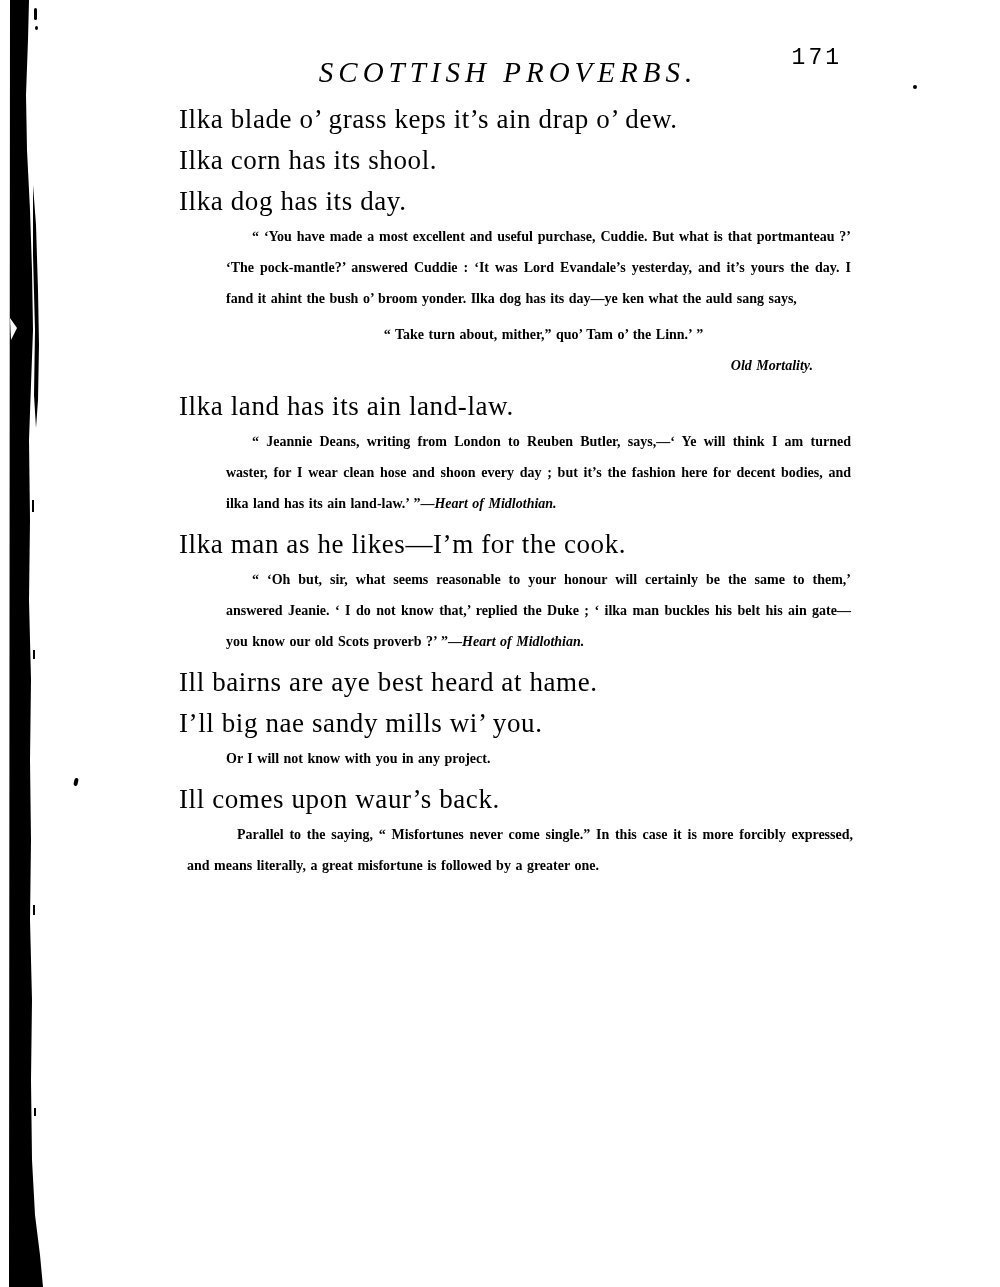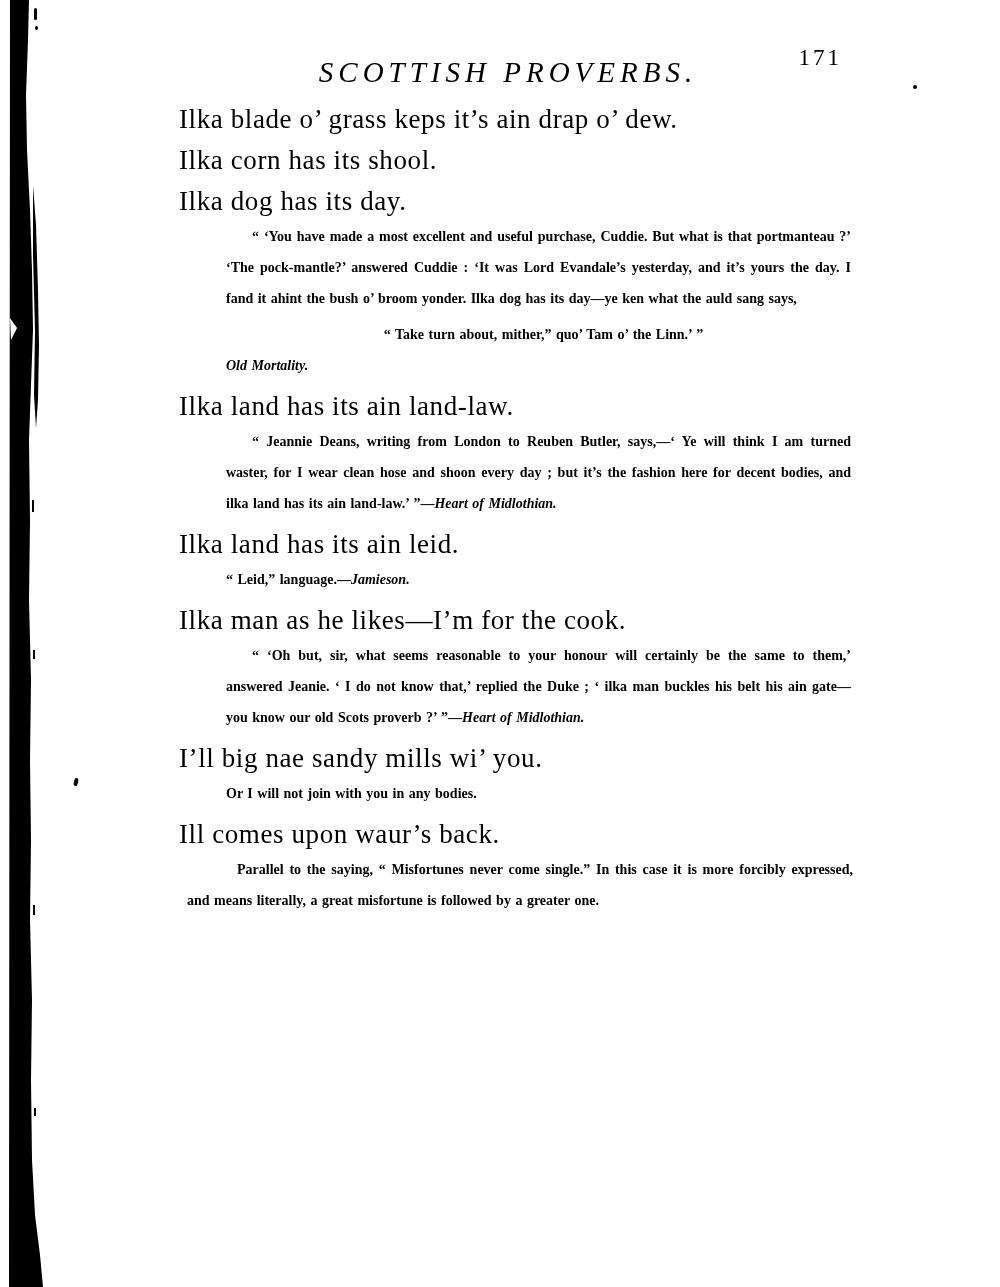--- a/index.html
+++ b/index.html
@@ -21,21 +21,21 @@
   .pagehead { position: absolute; top: 40px; left: 0; width: 1000px; height: 44px; }
   .running-title {
     position: absolute; left: 0; top: 0; width: 1000px;
     text-align: center; font-style: italic;
     font-size: 29px; letter-spacing: 5px; text-indent: 16px;
     white-space: nowrap;
     margin-top: 16px;
   }
   .page-number {
     position: absolute; right: 158px; top: 5px;
-    font-size: 23px; letter-spacing: 3px;
+    font-size: 23px; letter-spacing: 3px; font-family: Liberation Mono, monospace;
   }
 
   
   #proverb-list { position: absolute; left: 175px; top: 94px; width: 672px; }
   .entry { margin: 4px; padding: 0; }
   .headword {
     font-weight: normal;
     font-size: 27px; line-height: 32px; letter-spacing: 0.6px;
     margin: 9px 0 0 0; padding: 0;
     white-space: nowrap;
@@ -43,21 +43,21 @@
   .note {
     font-size: 14px; line-height: 31px;
     margin: 4px 0 5px 47px; padding: 0;
     width: 625px;
     text-align: justify; text-indent: 26px;
     word-spacing: 1px;
     font-weight: bold;
   }
   .note.line  { text-align: left; text-indent: 0; }
   .note.verse { text-align: center; text-indent: 0; padding-left: 10px; margin-bottom: 0; }
-  .note.attribution { text-indent: 0; padding-right: 38px; margin-top: 0; }
+  .note.attribution { text-align: right; text-indent: 0; padding-right: 38px; margin-top: 0; }
   .note.wide { margin-left: 8px; width: 666px; text-indent: 50px; }
   .it { font-style: italic; }
 </style>
 </head>
 <body>
 
 <svg id="binding-svg" width="60" height="1287" viewBox="0 0 60 1287" aria-hidden="true">
   <path fill="#000000" d="M10 0 L29 0 L28 40 L26 95 L27 150 L30 210 L32 270 L33 330 L31 385 L29 440 L30 520 L29 600 L31 680 L30 760 L31 840 L30 920 L32 1000 L31 1080 L32 1160 L35 1215 L40 1255 L43 1287 L9 1287 Z"></path>
   <path fill="#000000" d="M33 185 L36 225 L38 290 L39 345 L38 400 L36 428 L34 395 L35 330 L33 255 Z"></path>
   <rect fill="#000000" x="32" y="500" width="2" height="12"></rect>
@@ -87,30 +87,29 @@
       <h2 class="headword">Ilka dog has its day.</h2>
       <p class="note quote"><span>“ ‘You have made a most excellent and useful purchase, Cuddie.  But what is that portmanteau ?’  ‘The pock-mantle?’ answered Cuddie : ‘It was Lord Evandale’s yesterday, and it’s yours the day.  I fand it ahint the bush o’ broom yonder.  Ilka dog has its day—ye ken what the auld sang says,</span></p>
       <p class="note verse"><span>“ Take turn about, mither,” quo’ Tam o’ the Linn.’ ”</span></p>
       <p class="note attribution"><span class="it">Old Mortality.</span></p>
     </section>
     <section class="entry">
       <h2 class="headword">Ilka land has its ain land-law.</h2>
       <p class="note quote"><span>“ Jeannie Deans, writing from London to Reuben Butler, says,—‘ Ye will think I am turned waster, for I wear clean hose and shoon every day ; but it’s the fashion here for decent bodies, and ilka land has its ain land-law.’ ”—</span><span class="it">Heart of Midlothian.</span></p>
     </section>
     <section class="entry">
-      <h2 class="headword">Ilka land has its ain leid.</h2>
-      <p class="note line"><span>“ Leid,” language.—</span><span class="it">Jamieson.</span></p>
-    </section>
-    <section class="entry">
       <h2 class="headword">Ilka man as he likes—I’m for the cook.</h2>
     </section>
     <section class="entry">
       <p class="note quote"><span>“ ‘Oh but, sir, what seems reasonable to your honour will certainly be the same to them,’ answered Jeanie.   ‘ I do not know that,’ replied the Duke ; ‘ ilka man buckles his belt his ain gate—you know our old Scots proverb ?’ ”—</span><span class="it">Heart of Midlothian.</span></p>
     </section>
     <section class="entry">
+      <h2 class="headword">Ill bairns are aye best heard at hame.</h2>
+    </section>
+    <section class="entry">
       <h2 class="headword">I’ll big nae sandy mills wi’ you.</h2>
-      <p class="note line"><span>Or I will not join with you in any bodies.</span></p>
+      <p class="note line"><span>Or I will not know with you in any project.</span></p>
     </section>
     <section class="entry">
       <h2 class="headword">Ill comes upon waur’s back.</h2>
       <p class="note wide"><span>Parallel to the saying,  “ Misfortunes never come single.” In this case it is more forcibly expressed, and means literally, a great misfortune is followed by a greater one.</span></p>
     </section>
   </main>
 
 </body></html>

